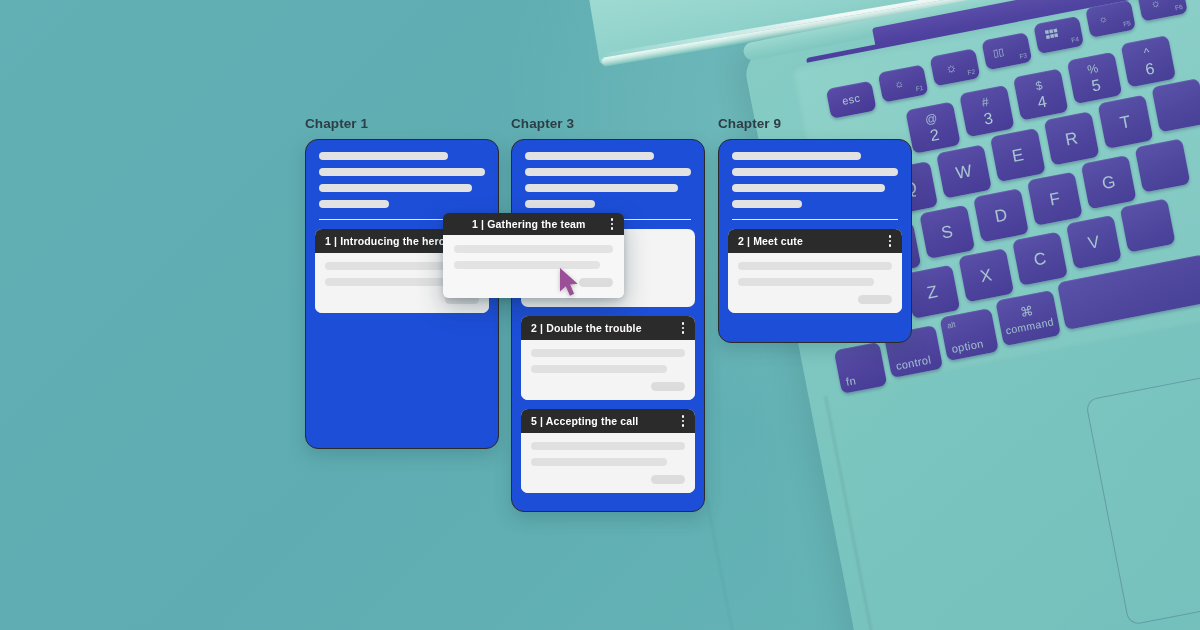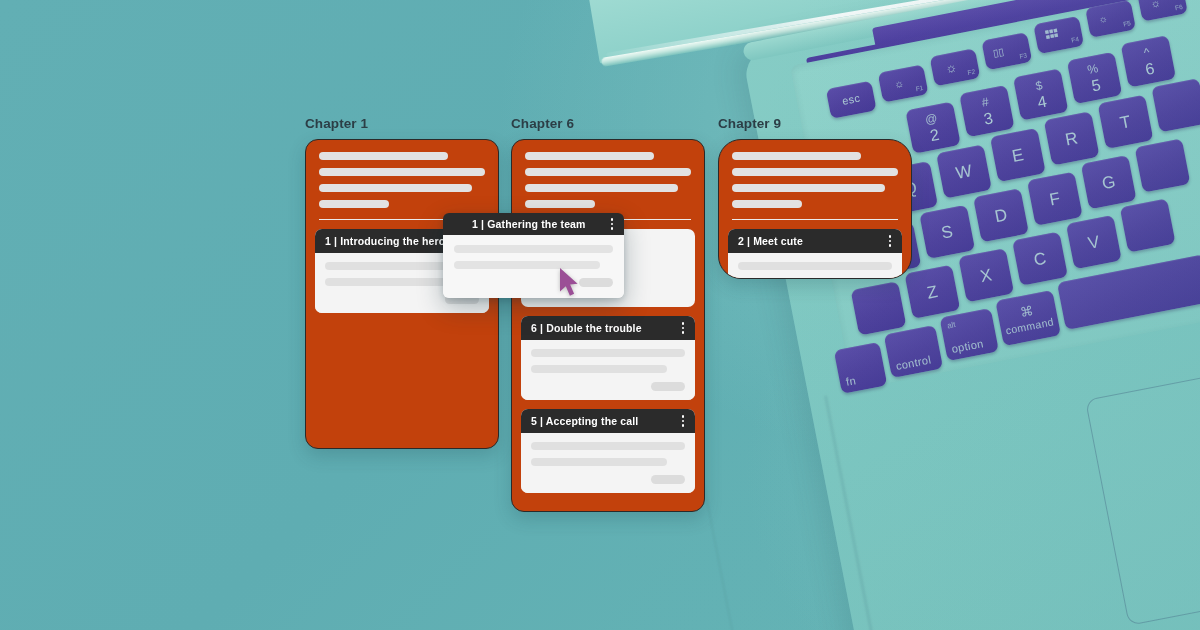--- a/index.html
+++ b/index.html
@@ -241,21 +241,21 @@
 
   .col-title {
     font-size: 13.5px;
     font-weight: 600;
     color: #2C3E46;
     letter-spacing: 0.1px;
     margin-bottom: 8px;
   }
 
   .card {
-    background: #c2410c;
+    background: #1d4ed8;
     border: 1.6px solid #2A2A2A;
     border-radius: 13px;
     box-shadow: 0 7px 18px rgba(20,60,70,0.20);
     overflow: hidden;
     position: relative;
   }
 
   
   .sk {
     height: 8px;
@@ -522,35 +522,35 @@
           <div class="sk" style="width:90%;"></div>
           <div class="scene-foot">
             <div class="pill"></div>
           </div>
         </div>
       </div>
     </div>
   </div>
 
   <div class="column" style="left:511px; top:116px; width:194px;">
-    <div class="col-title">Chapter 6</div>
+    <div class="col-title">Chapter 3</div>
     <div class="card" style="height:373px;">
       <div class="card-head">
         <div class="sk" style="width:78%;"></div>
         <div class="sk" style="width:100%;"></div>
         <div class="sk" style="width:92%;"></div>
         <div class="sk" style="width:42%;"></div>
       </div>
       <div class="divider"></div>
 
       <div class="scene" style="height:78px;"></div>
 
       <div class="scene">
         <div class="scene-bar">
-          <span class="scene-title">6 | Double the trouble</span>
+          <span class="scene-title">2 | Double the trouble</span>
           <span class="kebab">
               <i></i>
               <i></i>
               <i></i>
             </span>
         </div>
         <div class="scene-body">
           <div class="sk" style="width:100%;"></div>
           <div class="sk" style="width:88%;"></div>
           <div class="scene-foot">
@@ -574,21 +574,21 @@
           <div class="scene-foot">
             <div class="pill"></div>
           </div>
         </div>
       </div>
     </div>
   </div>
 
   <div class="column" style="left:718px; top:116px; width:194px;">
     <div class="col-title">Chapter 9</div>
-    <div class="card" style="height:140px;border-radius:23px;">
+    <div class="card" style="height:204px;">
       <div class="card-head">
         <div class="sk" style="width:78%;"></div>
         <div class="sk" style="width:100%;"></div>
         <div class="sk" style="width:92%;"></div>
         <div class="sk" style="width:42%;"></div>
       </div>
       <div class="divider"></div>
       <div class="scene">
         <div class="scene-bar">
           <span class="scene-title">2 | Meet cute</span>

